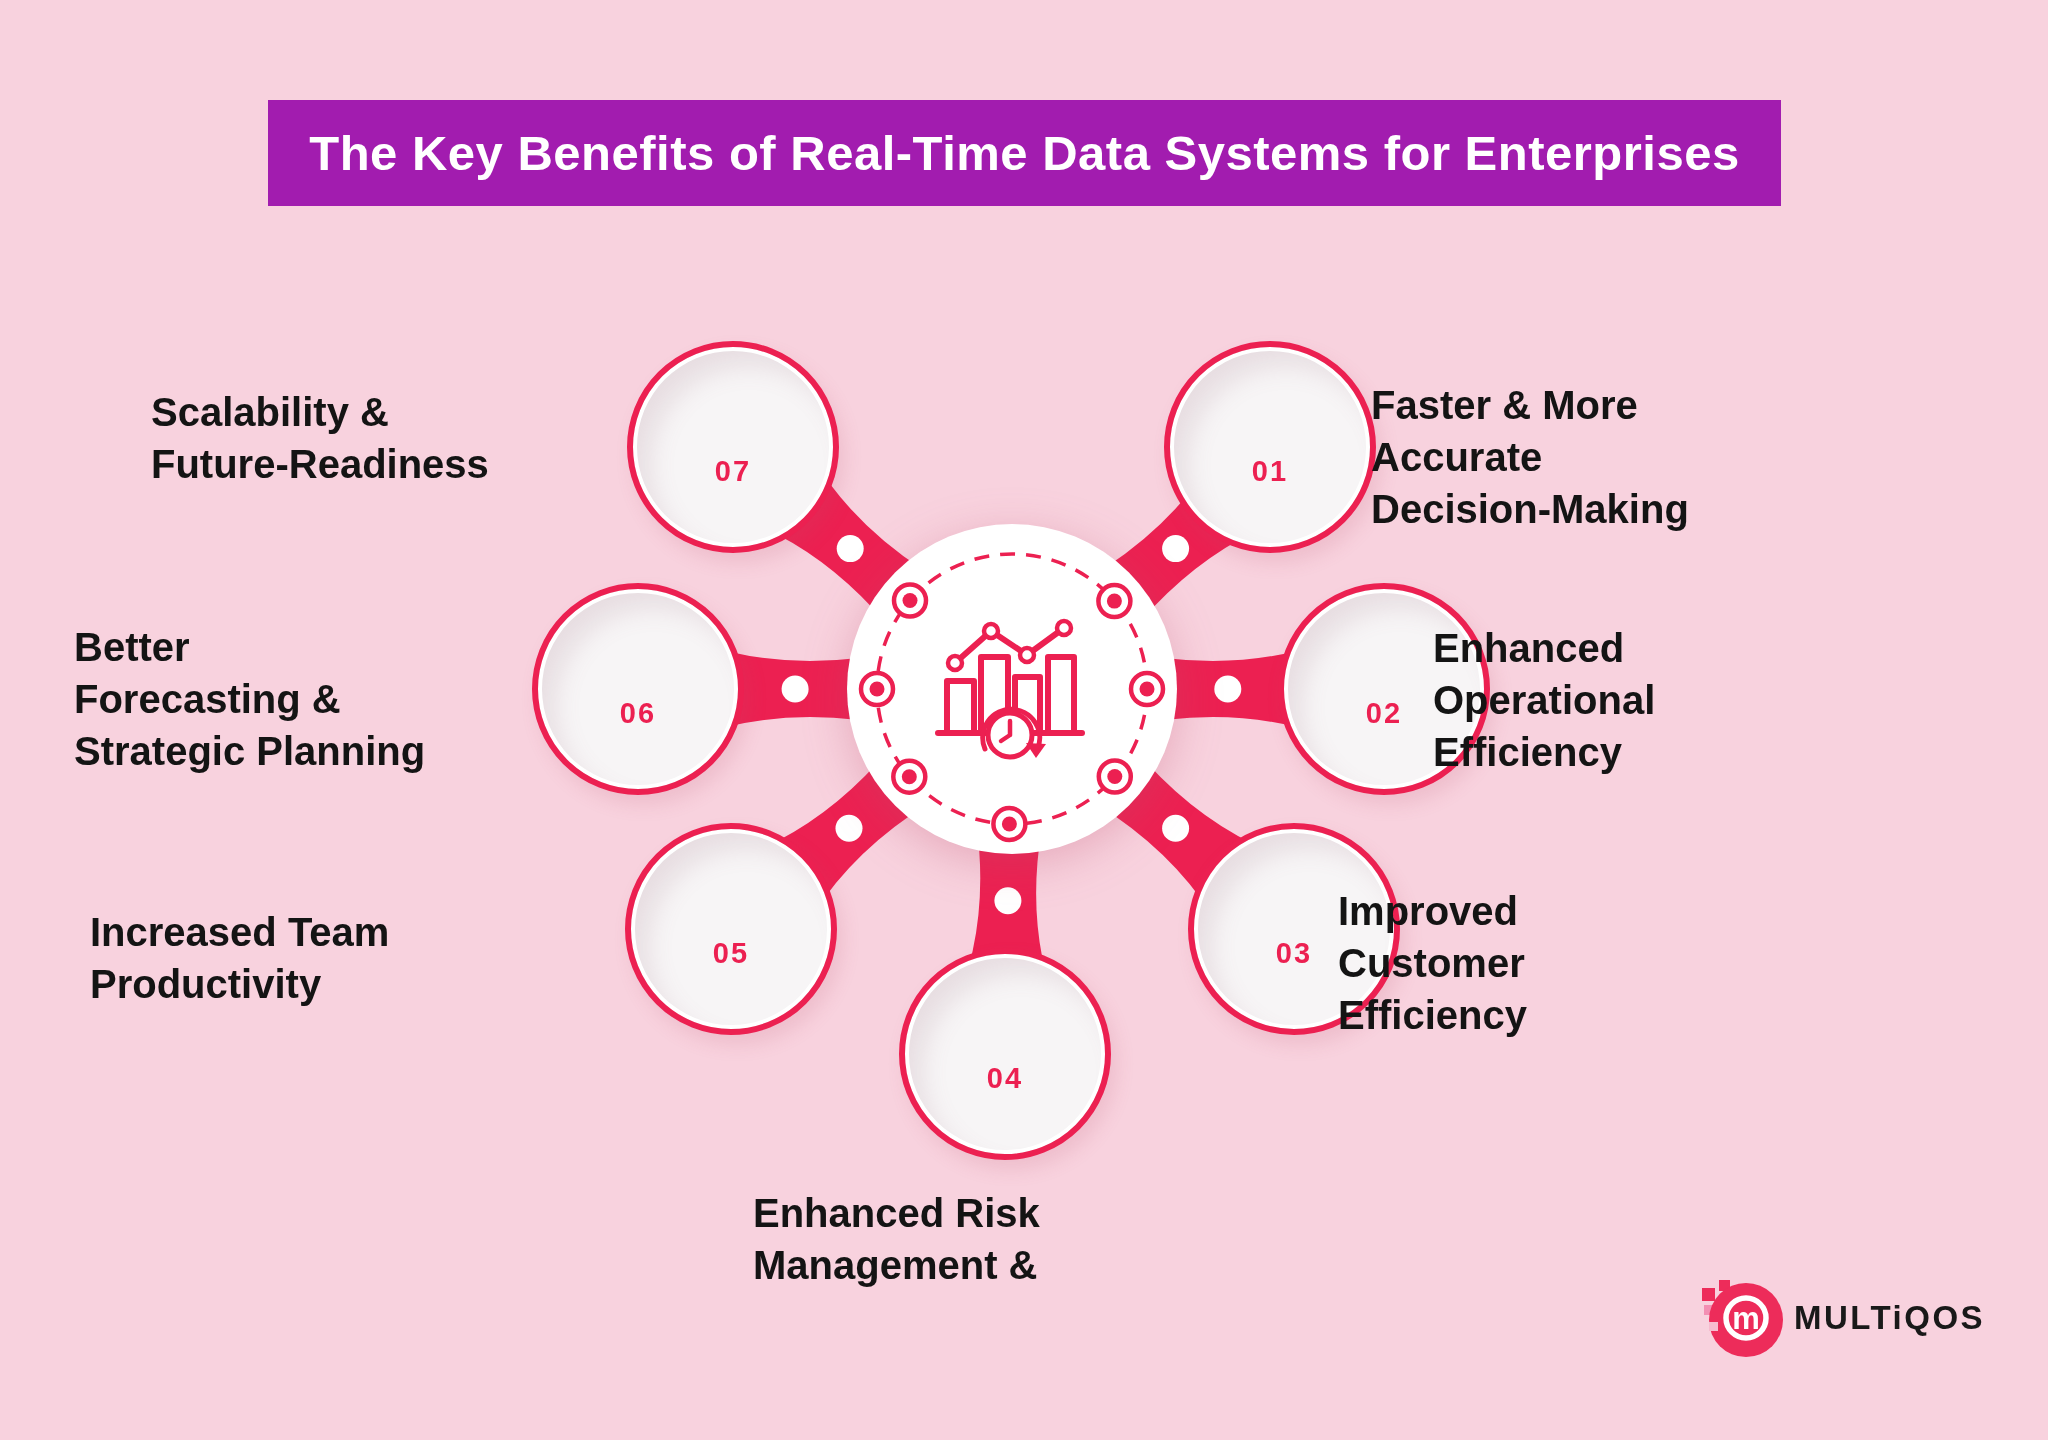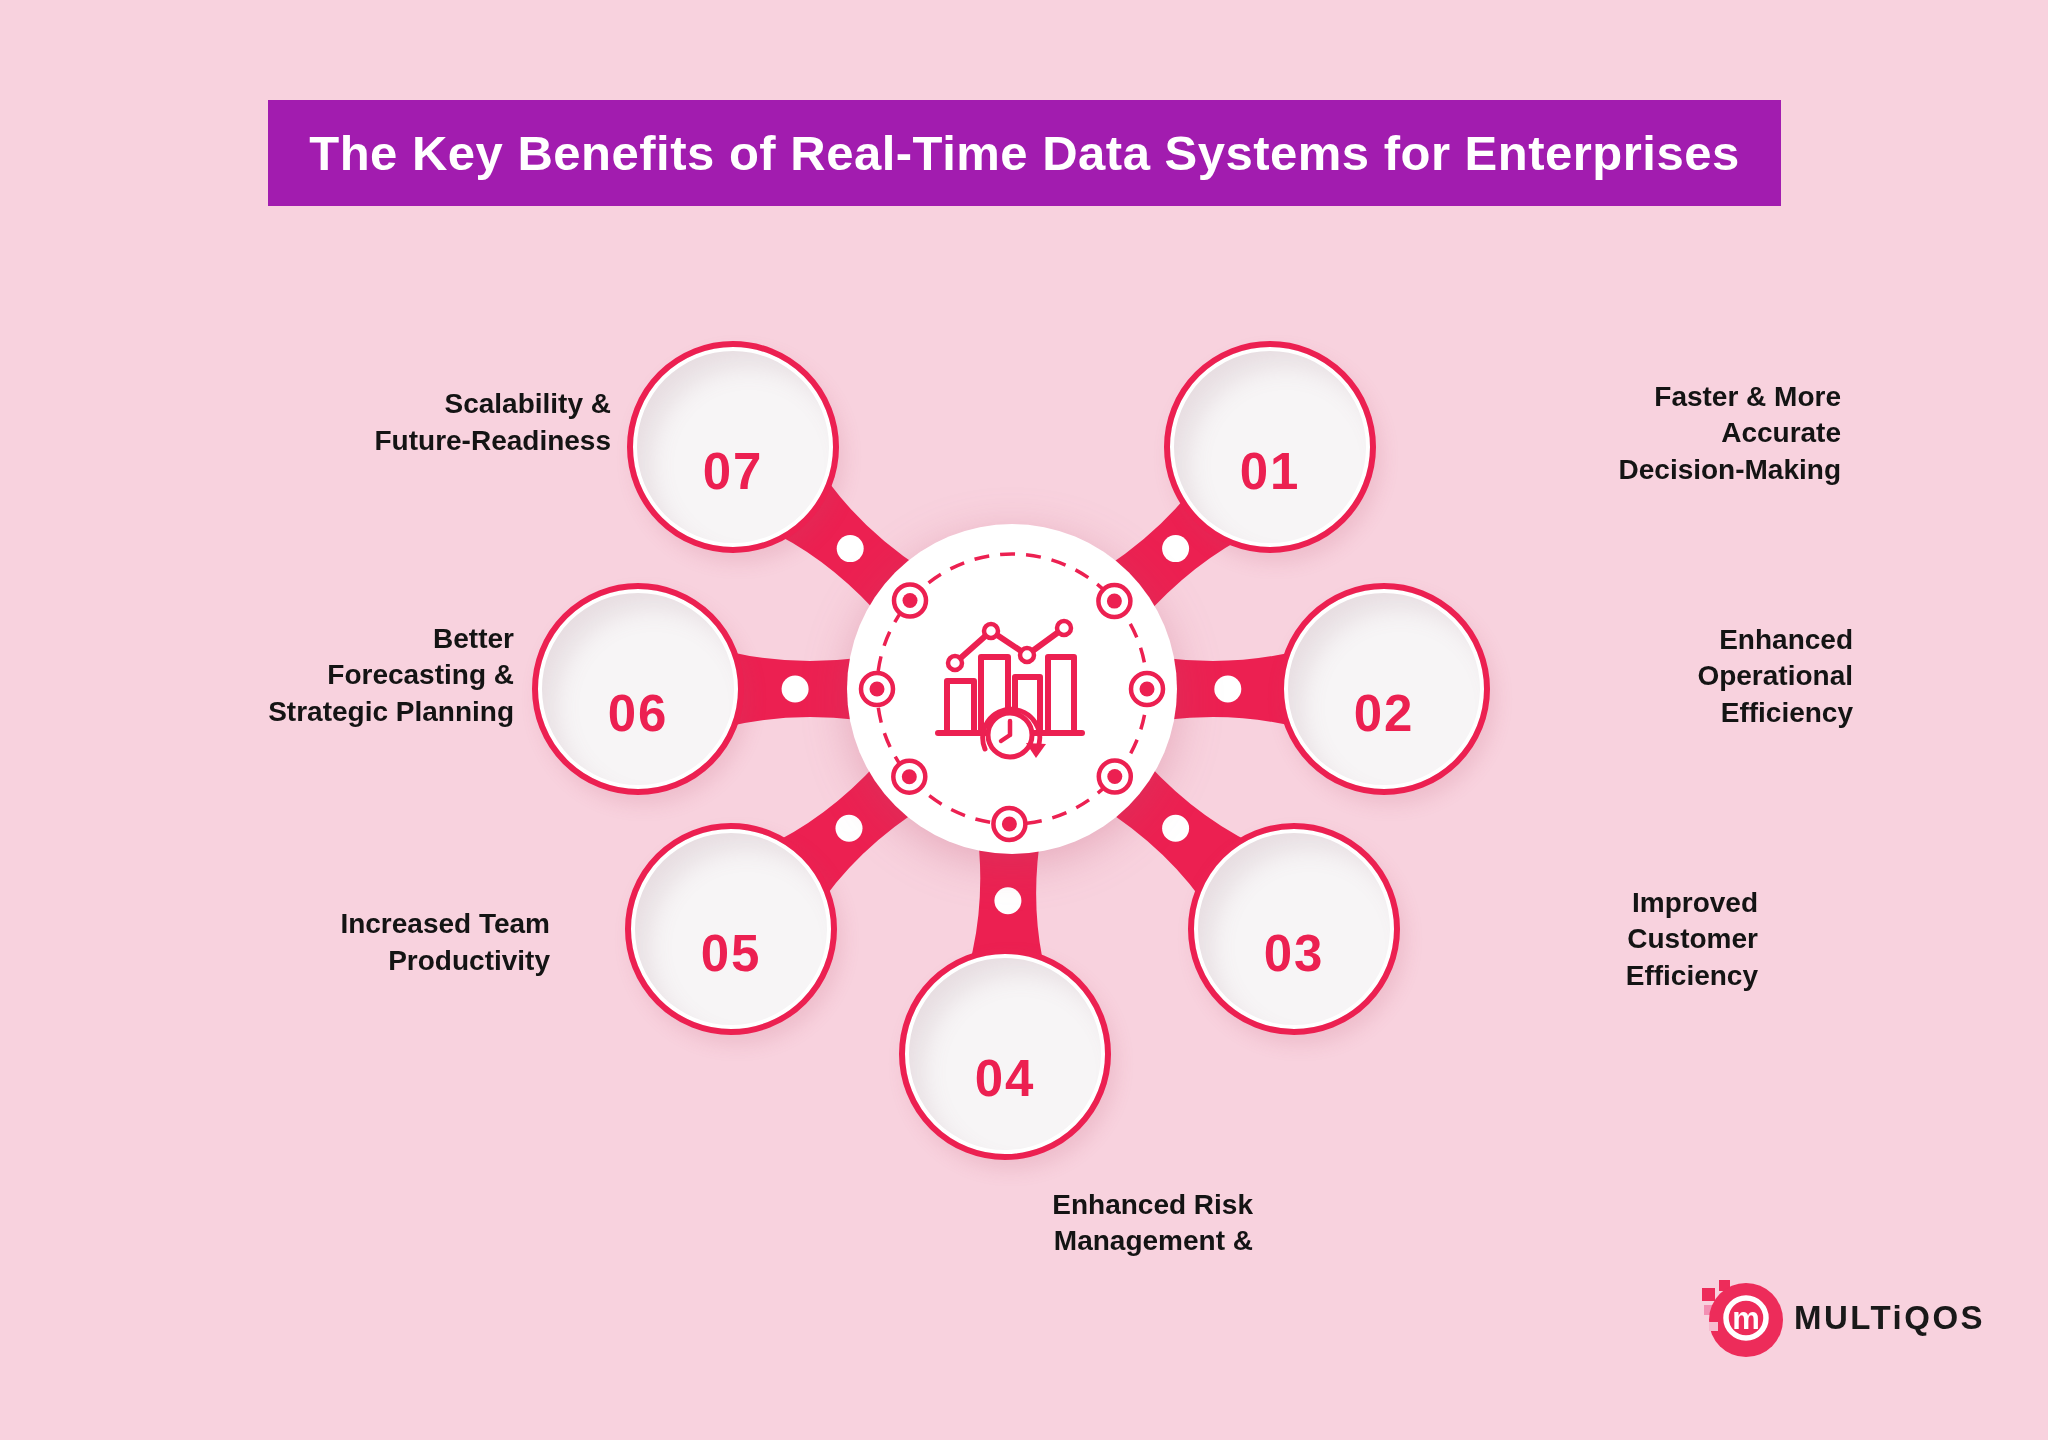--- a/index.html
+++ b/index.html
@@ -25,24 +25,24 @@
   }
   #diagram-svg{position:absolute;left:0;top:0;z-index:1;}
   .hub-shadow{filter:drop-shadow(0 10px 22px rgba(190,80,110,.30));}
   .node{
     position:absolute;width:212px;height:212px;border-radius:50%;
     background:#f7f5f6;border:6px solid #ec2051;box-sizing:border-box;
     display:flex;align-items:center;justify-content:center;z-index:2;
     box-shadow: inset 0 0 0 4px #ffffff, inset 16px 18px 26px rgba(151,99,116,.16),
                 6px 10px 18px rgba(190,80,110,.15);
   }
-  .node .num{color:#ec2051;font-size:51px;font-weight:700;letter-spacing:2px;margin-top:48px;}
+  .node .num{color:#ec2051;font-size:29px;font-weight:700;letter-spacing:2px;margin-top:48px;}
   .benefit-label{
-    position:absolute;z-index:2;text-align:right;color:#141414;
-    font-size:28px;font-weight:700;line-height:1.3;
+    position:absolute;z-index:2;text-align:left;color:#141414;
+    font-size:40px;font-weight:700;line-height:1.3;
   }
   .logo{position:absolute;left:1700px;top:1276px;display:flex;align-items:center;gap:10px;z-index:3;}
   .logo-text{font-size:33px;font-weight:700;letter-spacing:2.5px;color:#191919;}
 </style>
 </head>
 <body>
 
 <div class="stage">
 
   <div class="banner">

